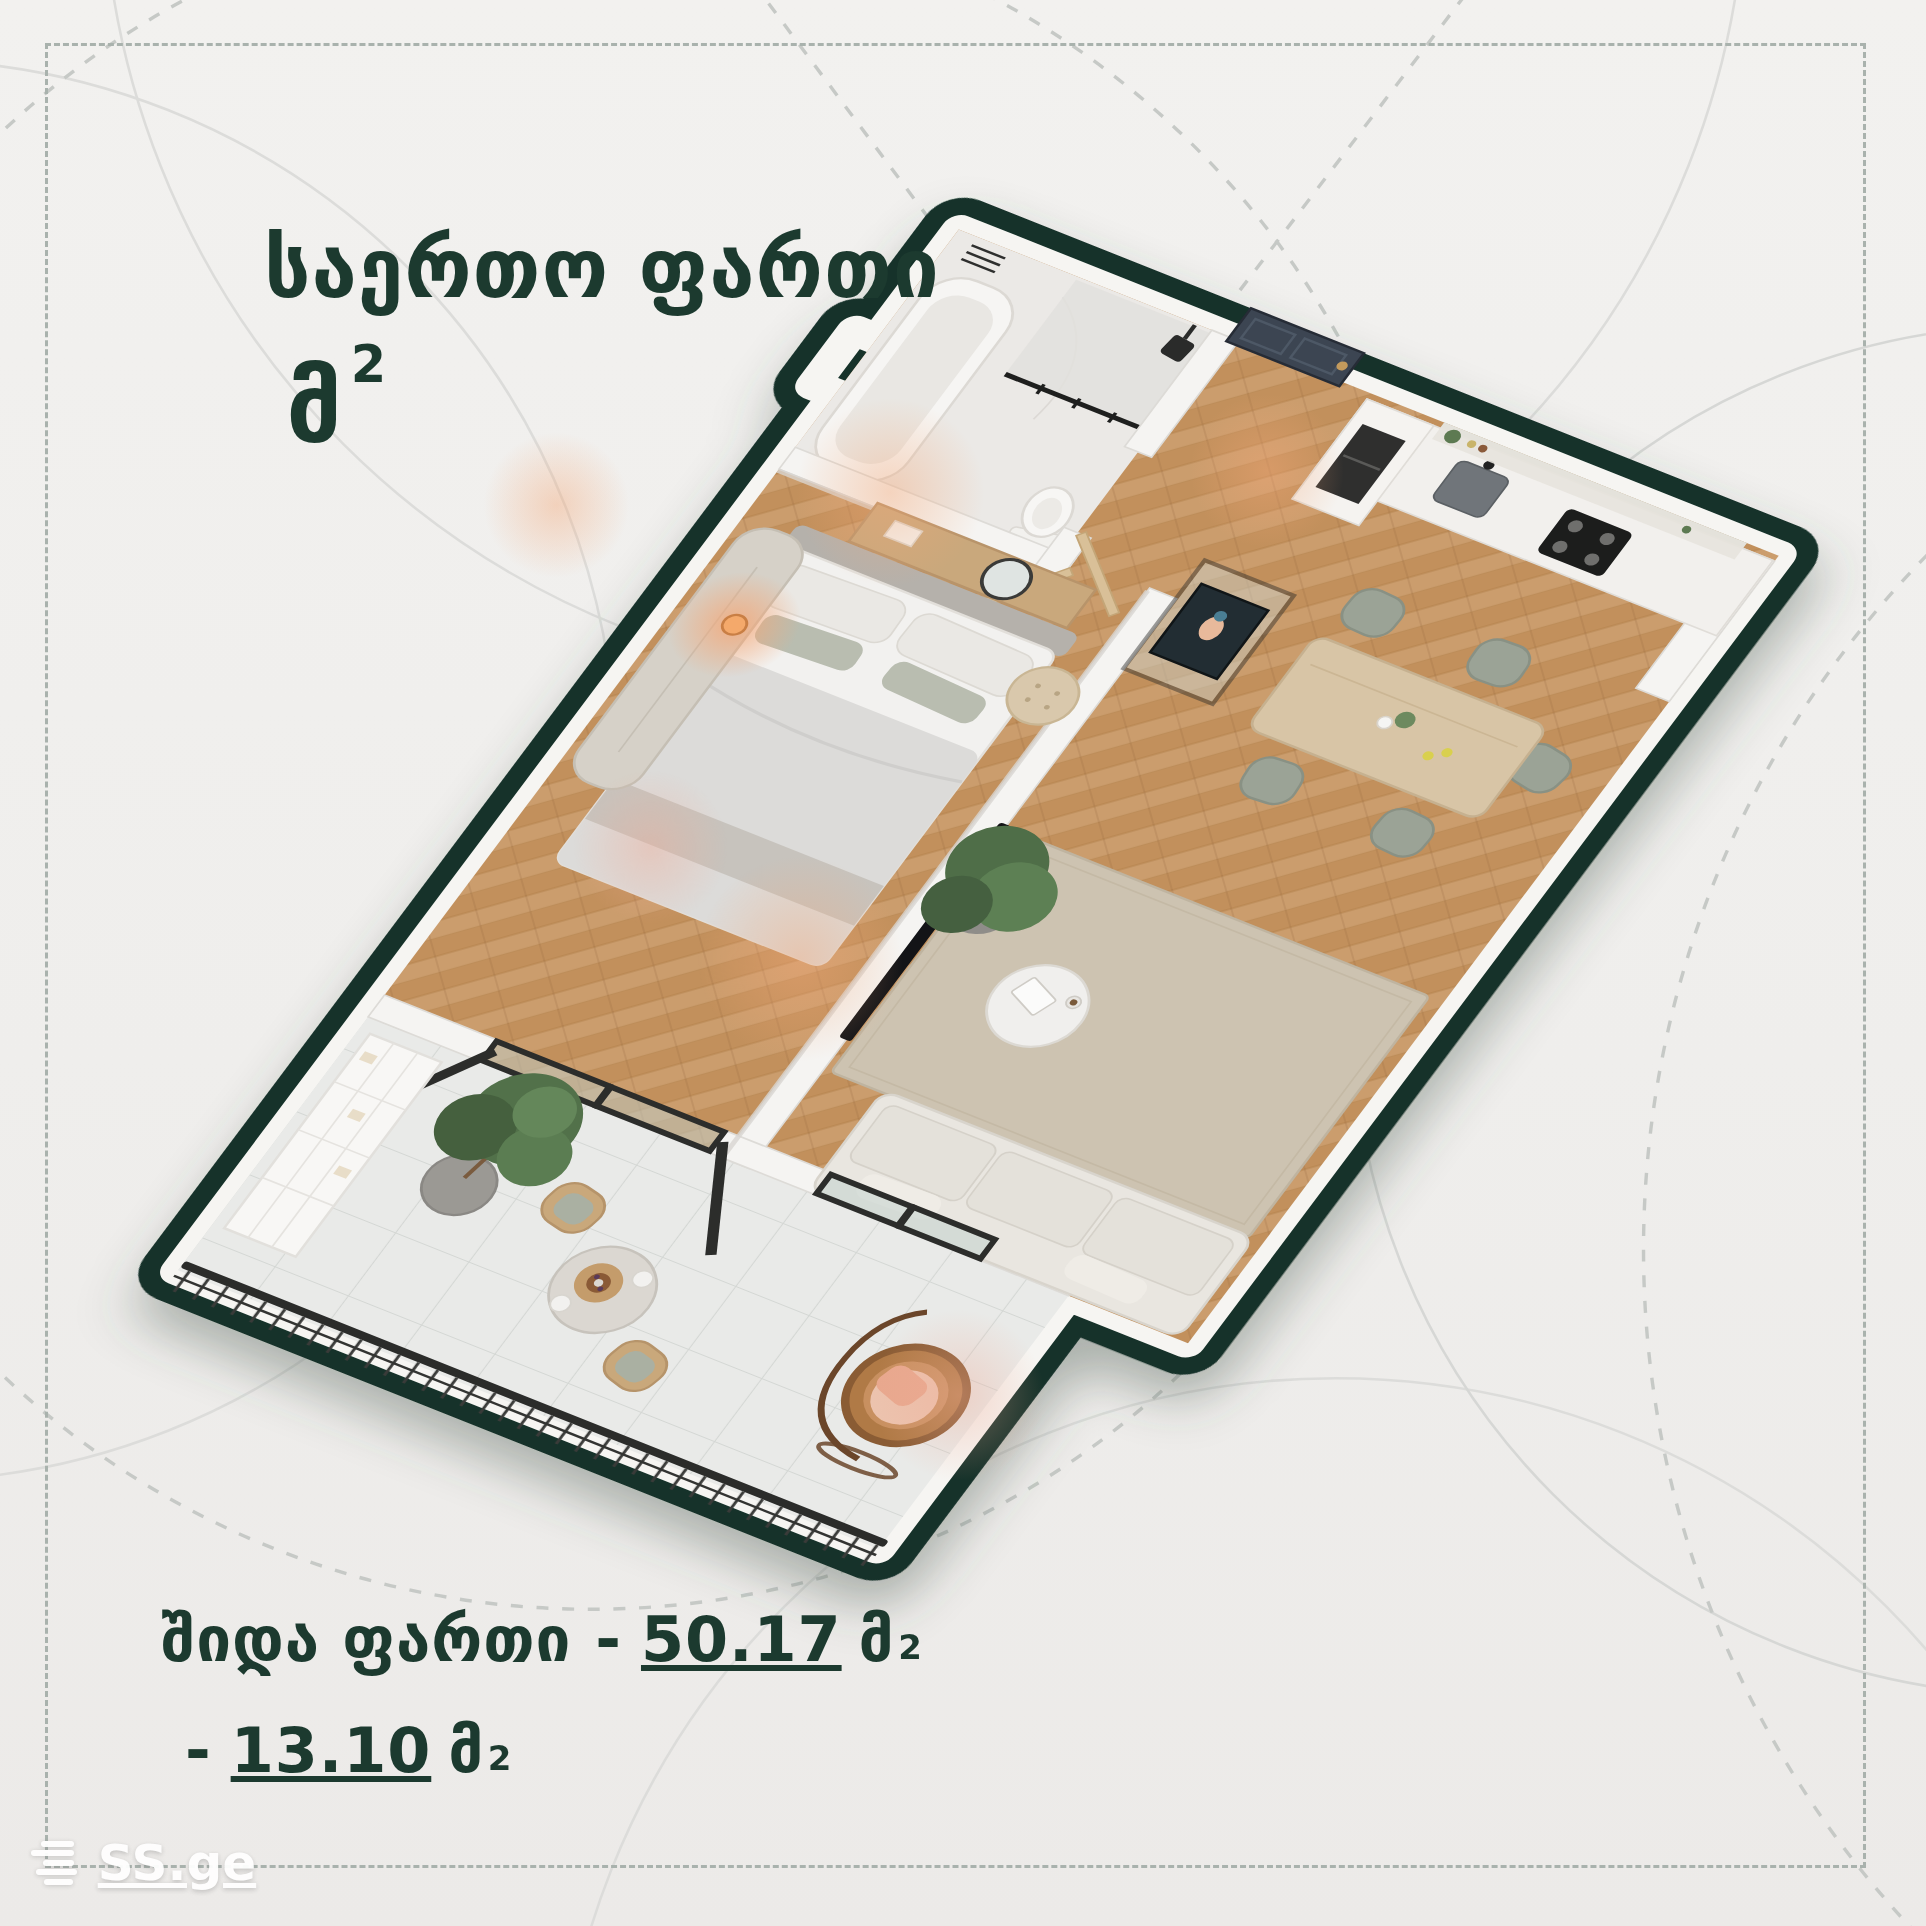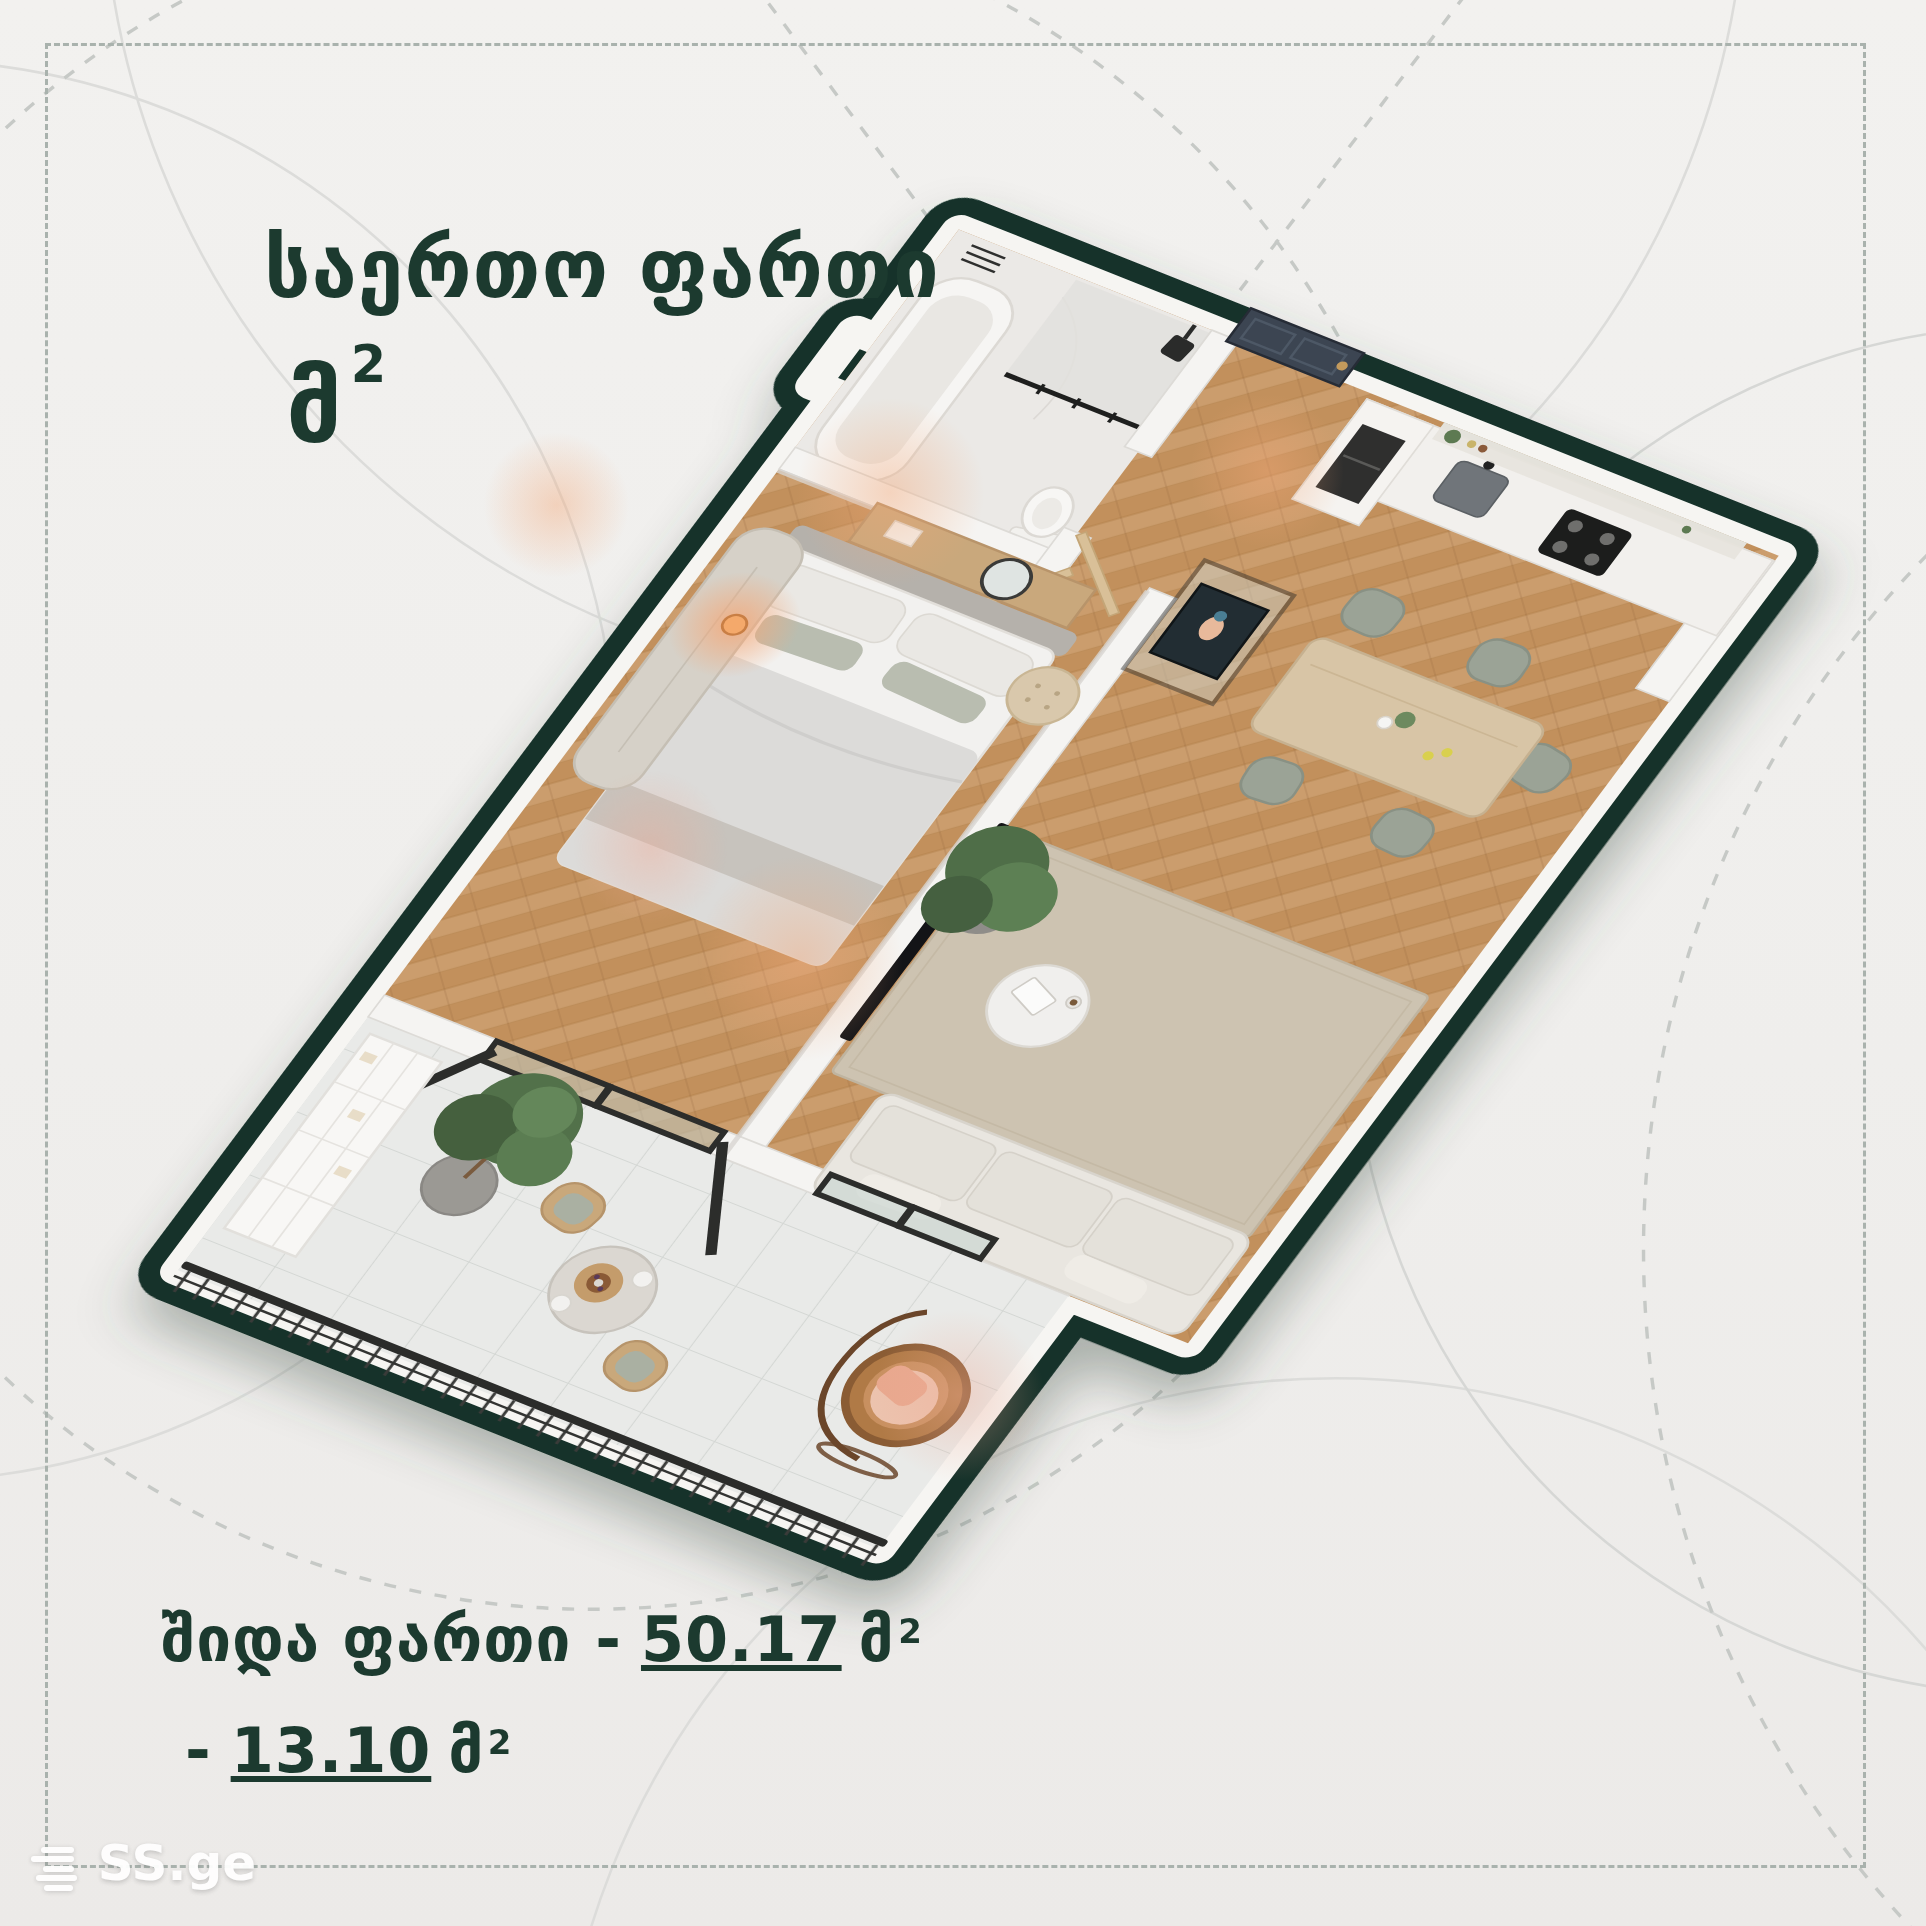--- a/index.html
+++ b/index.html
@@ -12,27 +12,27 @@
     position:absolute;left:45px;top:43px;width:1815px;height:1819px;
     border:3.4px dashed #a9b2ad;pointer-events:none;
   }
   svg.scene{position:absolute;left:0;top:0;}
   .header{position:absolute;left:264px;top:224px;color:#1c3a2f;}
   .header .title{font-size:82px;font-weight:700;letter-spacing:0.9px;line-height:1.1;}
   .header .value-row{margin-top:36px;font-size:99px;font-weight:700;letter-spacing:1.7px;display:flex;align-items:flex-start;}
   .header .value-row .unit{margin-left:22px;}
   .header .value-row sup{font-size:51px;font-weight:700;transform:translateY(-15.4px);margin-left:6.8px;display:inline-block;}
   .stats{position:absolute;left:161px;top:1603px;color:#1c3a2f;}
-  .stat-row{font-size:62px;font-weight:700;letter-spacing:0.9px;display:flex;align-items:center;margin-bottom:38px;}
+  .stat-row{font-size:62px;font-weight:700;letter-spacing:0.9px;display:flex;align-items:flex-end;margin-bottom:38px;}
   .stat-row .sep{margin:0 19px 0 24px;}
   .stat-row .val{margin-right:17px;text-decoration:underline;}
   .stat-row sup{font-size:34px;font-weight:700;transform:translateY(-8.6px);margin-left:3.4px;}
   .watermark{
-    position:absolute;left:29px;top:1834px;display:flex;align-items:flex-end;gap:13.7px;
-    color:#ffffff;opacity:.95;
+    position:absolute;left:29px;top:1834px;display:flex;align-items:center;gap:13.7px;
+    color:#ffffff;opacity:.95;text-decoration:underline;
   }
   .watermark .logo-text{font-size:50px;font-weight:700;letter-spacing:0;
     text-shadow:0 1.7px 5.1px rgba(110,110,110,.35);}
   .logo-bars{width:55px;height:45px;position:relative;filter:drop-shadow(0 1.7px 2.6px rgba(120,120,120,.35));}
   .logo-bars i{position:absolute;height:6px;border-radius:3.4px;background:#fff;display:block;}
   .logo-bars i:nth-child(1){left:12px;width:33px;top:0;}
   .logo-bars i:nth-child(2){left:1.7px; width:43px;top:9.4px;}
   .logo-bars i:nth-child(3){left:13.7px;width:31px;top:19px;}
   .logo-bars i:nth-child(4){left:6.8px; width:41px;top:28px;}
   .logo-bars i:nth-child(5){left:15.4px;width:29px;top:38px;}

